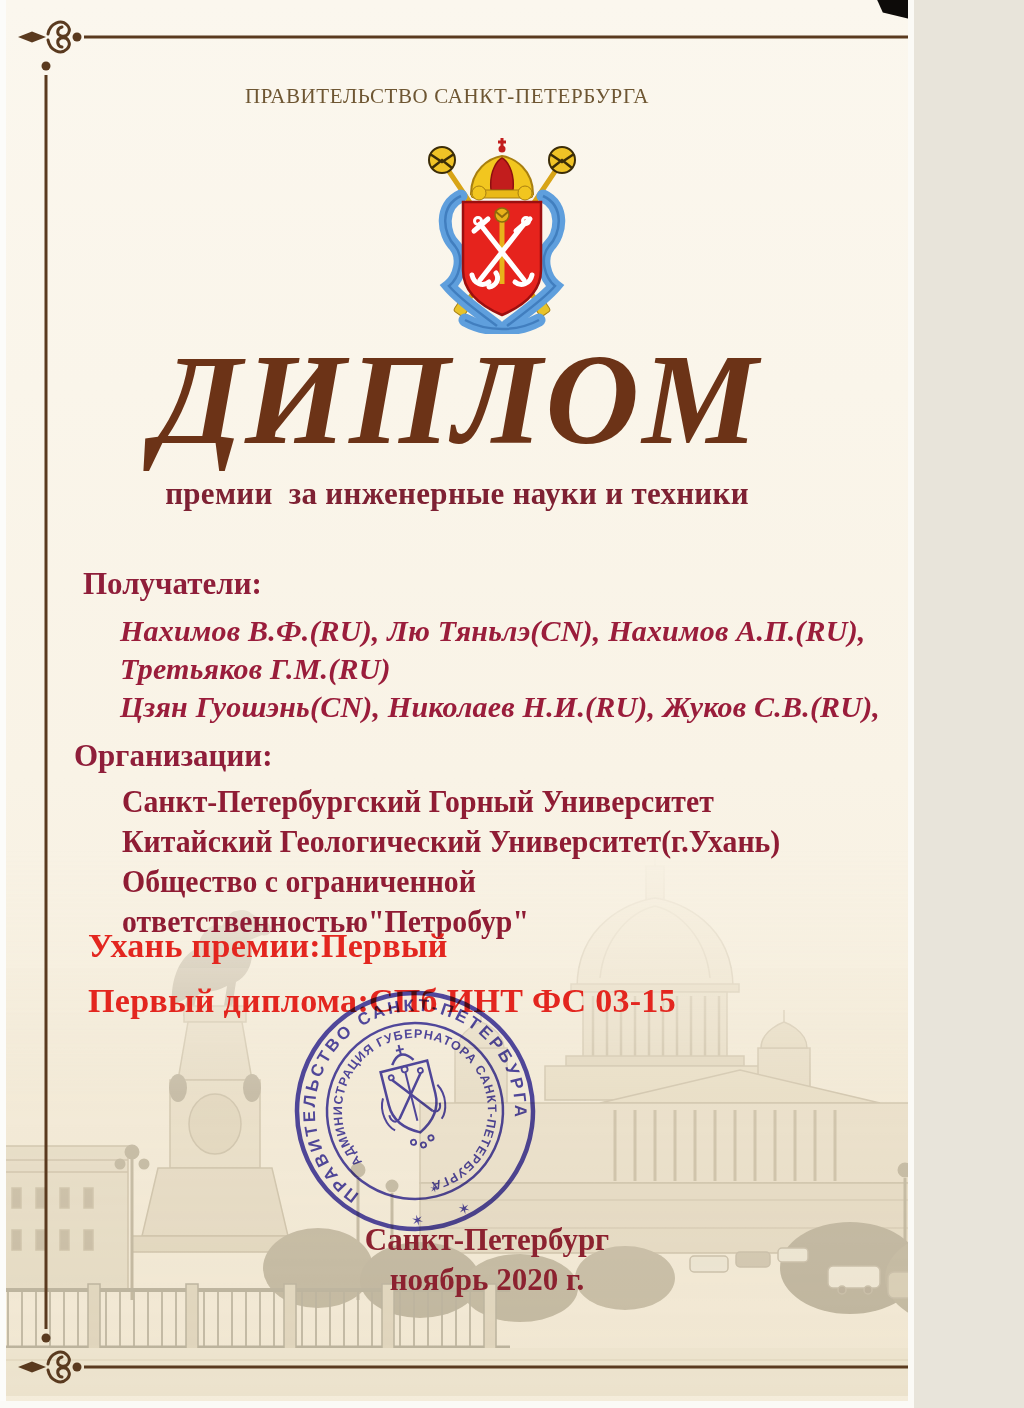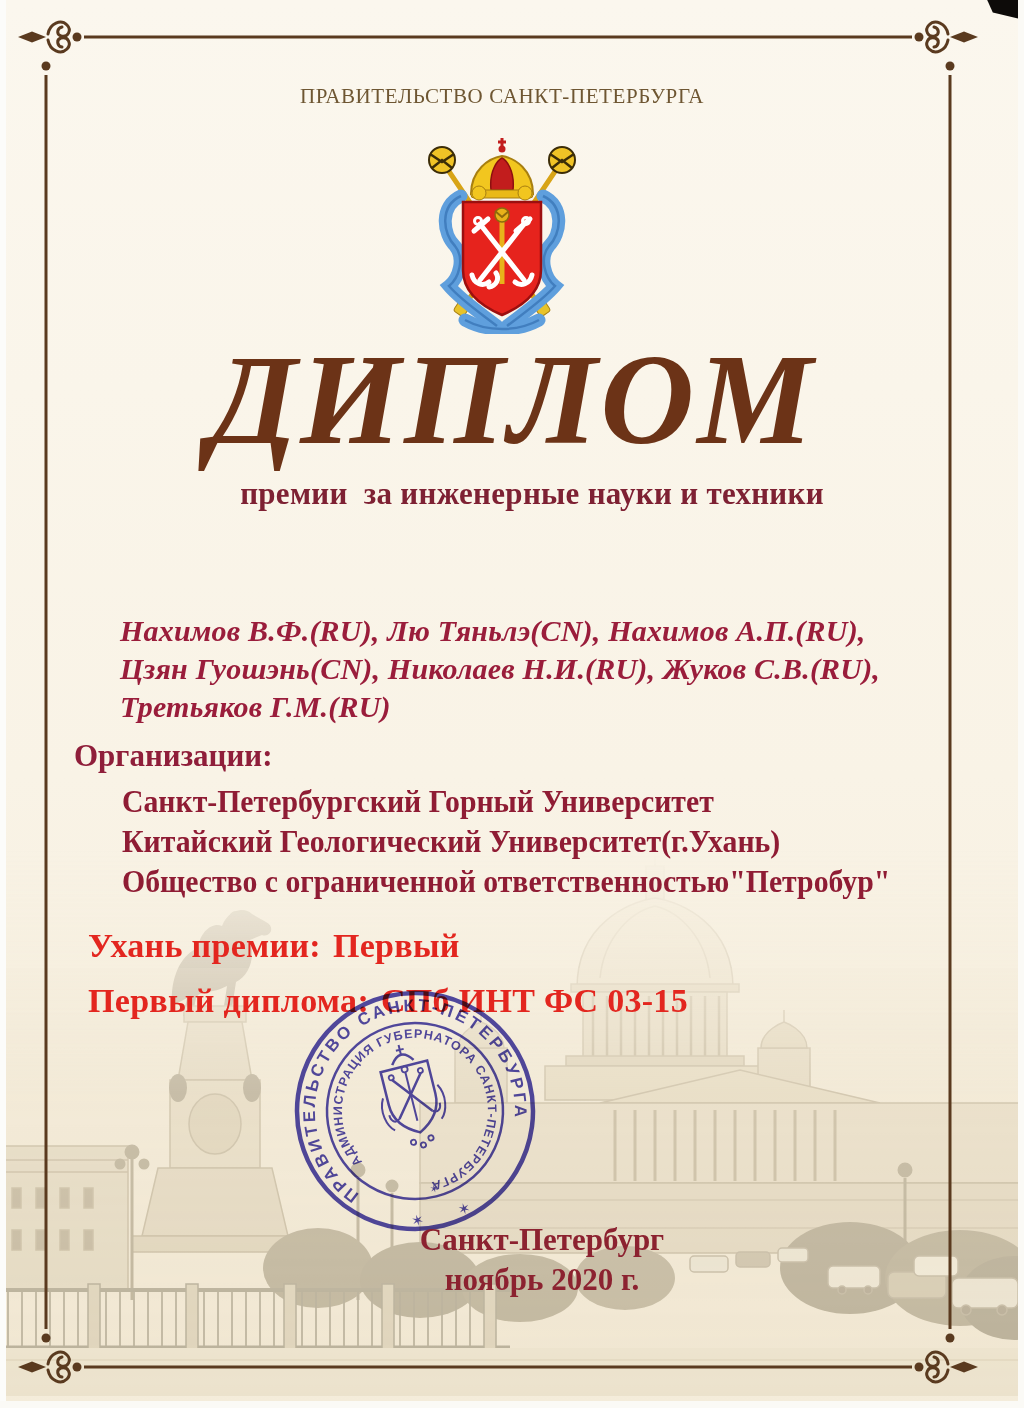--- a/index.html
+++ b/index.html
@@ -1,43 +1,43 @@
 <!DOCTYPE html>
 <html><head>
 <meta charset="utf-8">
 <style>
   html,body{margin:0;padding:0;background:#e8e4da;}
   .page{
-    position:relative;width:1024px;height:1408px;overflow:hidden;
+    position:relative;width:914px;height:1408px;overflow:hidden;
     background:linear-gradient(180deg,#fbf7ee 0%,#f9f3e6 55%,#f4ecda 100%);
     font-family:"Liberation Serif","DejaVu Serif",serif;
   }
   .abs{position:absolute;}
   .centered{left:0;width:100%;text-align:center;}
   
   .edge-left{left:0;top:0;width:6px;height:100%;background:#fcfcfa;}
   .edge-right{right:0;top:0;width:6px;height:100%;background:#fbfaf6;}
   .edge-bottom{left:0;bottom:0;width:100%;height:7px;background:#fbfaf6;}
   .scan-wedge{right:0;top:0;width:40px;height:20px;background:#0d0b09;
     clip-path:polygon(8% 0,100% 0,100% 100%,22% 62%);}
   
   .issuer{top:84px;font-size:21px;letter-spacing:.6px;color:#6e5632;transform:translateX(-10px);}
   .title{top:334px;font-size:130px;font-weight:bold;letter-spacing:3px;color:#6c3317;line-height:1;font-style:italic;}
-  .subtitle{top:476px;font-size:31px;font-weight:bold;color:#7e2133;white-space:pre-wrap;letter-spacing:.3px;padding-left:20px;}
+  .subtitle{top:476px;font-size:31px;font-weight:bold;color:#7e2133;white-space:pre-wrap;letter-spacing:.3px;}
   .sec-label{font-size:31px;font-weight:bold;color:#8f1e3a;}
   .recipients-label{left:83px;top:566px;}
   .recipient-lines{left:120px;top:612px;font-size:30px;font-weight:bold;font-style:italic;
     color:#9a1d3b;line-height:38px;letter-spacing:.2px;}
   .orgs-label{left:74px;top:738px;}
   .org-lines{left:122px;top:782px;font-size:31px;font-weight:bold;color:#8f1c34;line-height:40px;
     transform:scaleX(.96);transform-origin:left top;}
   .award-line{left:88px;font-size:34px;font-weight:bold;color:#e3261f;letter-spacing:.3px;}
   .award-class{top:927px;}
   .award-number{top:982px;}
-  .award-line .val{margin-left:12px;}
+  .award-line .val{margin-left:0;}
   .footer{top:1220px;padding-left:30px;font-size:31px;font-weight:bold;color:#8c2230;line-height:40px;}
   
   .bg-photo{left:0;top:848px;}
   .frame-svg{left:0;top:0;}
   .coat{left:399px;top:132px;}
   .stamp{left:288px;top:984px;mix-blend-mode:multiply;opacity:.92;}
 </style>
 </head>
 <body>
 
@@ -309,24 +309,25 @@
       <path d="M90,150 C84,155 75,152 73,143"></path>
       <path d="M97,141 C101,147 97,154 90,155"></path>
       <line x1="117" y1="99" x2="131" y2="87"></line>
       <circle cx="127" cy="89" r="3.5" stroke-width="3"></circle>
     </g>
   </svg>
 
   <div class="abs centered title">ДИПЛОМ</div>
   <div class="abs centered subtitle">премии  за инженерные науки и техники</div>
 
+  <div class="abs sec-label recipients-label">Получатели:</div>
   <div class="abs recipient-lines">
     <div>Нахимов В.Ф.(RU), Лю Тяньлэ(CN), Нахимов А.П.(RU),</div>
+    <div>Третьяков Г.М.(RU)</div>
     <div>Цзян Гуошэнь(CN), Николаев Н.И.(RU), Жуков С.В.(RU),</div>
-    <div>Третьяков Г.М.(RU)</div>
   </div>
 
   <div class="abs sec-label orgs-label">Организации:</div>
   <div class="abs org-lines">
     <div>Санкт-Петербургский Горный Университет</div>
     <div>Китайский Геологический Университет(г.Ухань)</div>
     <div>Общество с ограниченной ответственностью"Петробур"</div>
   </div>
 
   <div class="abs award-line award-class">

